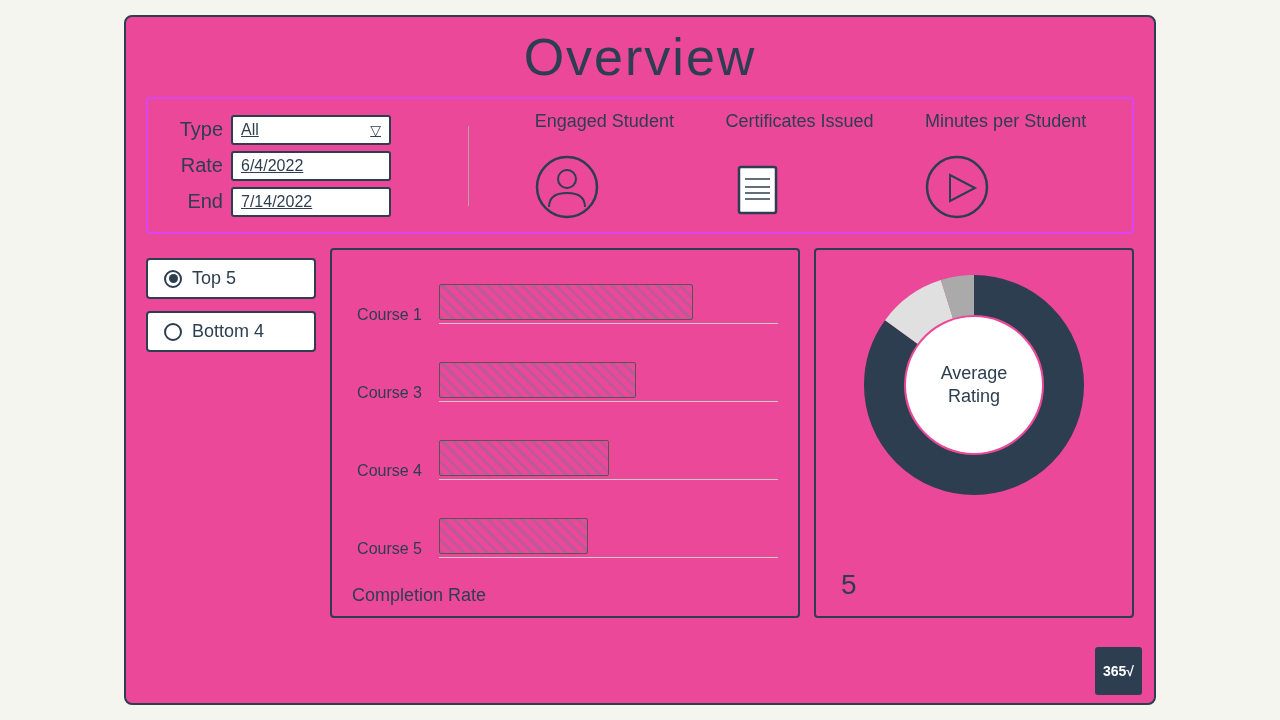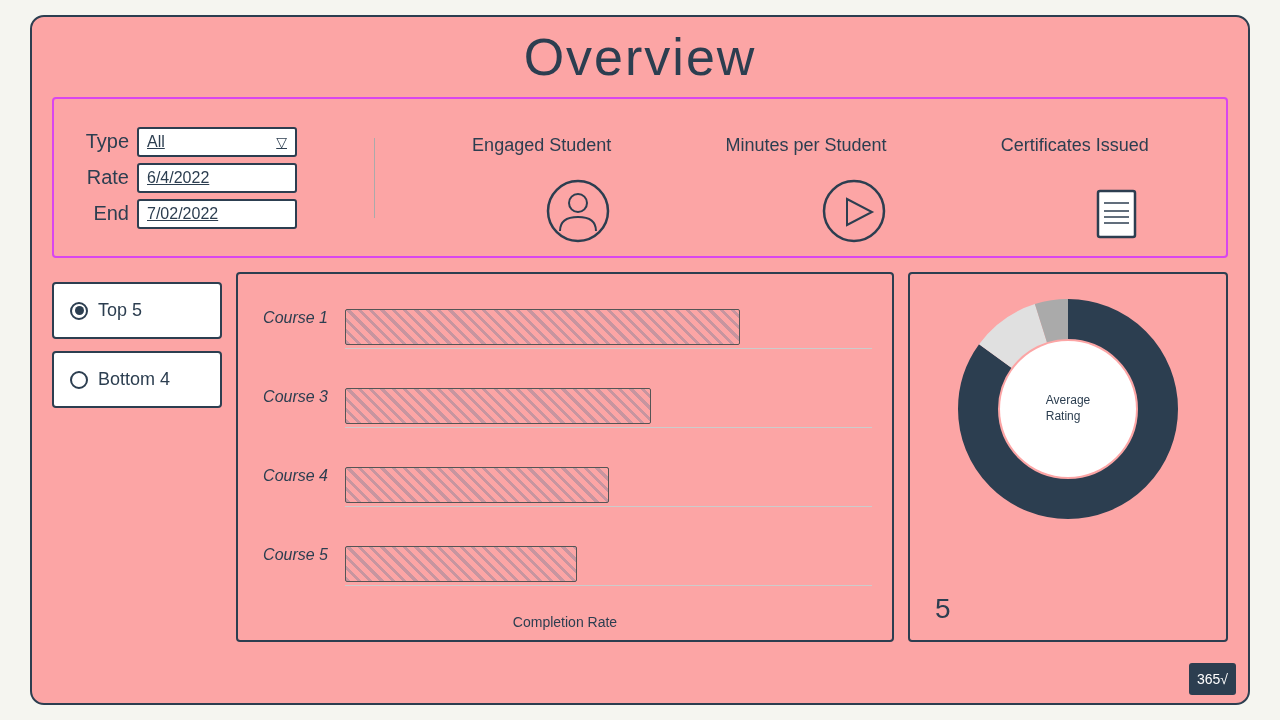--- a/index.html
+++ b/index.html
@@ -9,25 +9,25 @@
       font-family: 'Segoe UI', sans-serif;
       width: 1280px;
       height: 720px;
       overflow: hidden;
       display: flex;
       align-items: center;
       justify-content: center;
     }
 
     .dashboard {
-      width: 1220px;
+      width: 1032px;
       height: 690px;
-      background: #fca5a5;
+      background: #ec4899;
       border: 2.5px solid #2c3e50;
-      border-radius: 14px;
+      border-radius: 8px;
       padding: 10px 20px 15px 20px;
       position: relative;
       font-family: 'Segoe UI', Tahoma, Geneva, Verdana, sans-serif;
     }
 
     
     .title {
       text-align: center;
       font-size: 52px;
       font-weight: 300;
@@ -99,23 +99,22 @@
       display: flex;
       gap: 0;
       flex: 1;
       align-items: center;
       justify-content: space-around;
     }
 
     .metric-item {
       display: flex;
       flex-direction: column;
-      align-items: flex-end;
+      align-items: flex-start;
       gap: 23px;
-      margin-top: 24px;
     }
 
     .metric-label {
       font-size: 18px;
       color: #2c3e50;
       text-align: center;
     }
 
     .metric-icon {
       width: 65px;
@@ -135,21 +134,21 @@
       flex-direction: column;
       gap: 12px;
       min-width: 170px;
       justify-content: flex-start;
       padding-top: 10px;
     }
 
     .radio-btn {
       border: 2px solid #2c3e50;
       border-radius: 4px;
-      padding: 16px 16px;
+      padding: 8px 16px;
       display: flex;
       align-items: center;
       gap: 10px;
       cursor: pointer;
       font-size: 18px;
       color: #2c3e50;
       background: white;
     }
 
     .radio-circle {
@@ -175,39 +174,37 @@
       border: 2.5px solid #2c3e50;
       border-radius: 4px;
       flex: 1;
       padding: 15px 20px 10px 20px;
       display: flex;
       flex-direction: column;
       gap: 0;
     }
 
     .chart-title {
-      text-align: center;
-      font-size: 14px;
+      font-size: 18px;
       color: #2c3e50;
       margin-top: auto;
       padding-top: 8px;
     }
 
     .bars-area {
       flex: 1;
       display: flex;
       flex-direction: column;
       justify-content: space-around;
     }
 
     .bar-row {
       display: flex;
-      align-items: flex-start;
+      align-items: flex-end;
       gap: 17px;
-      font-style: italic;
     }
 
     .bar-label {
       font-size: 16px;
       color: #2c3e50;
       width: 70px;
       text-align: right;
     }
 
     .bar-track {
@@ -247,22 +244,22 @@
       position: relative;
       width: 240px;
       height: 240px;
     }
 
     .donut-label {
       position: absolute;
       top: 50%;
       left: 50%;
       transform: translate(-50%, -50%);
-      text-align: left;
-      font-size: 12px;
+      text-align: center;
+      font-size: 18px;
       color: #2c3e50;
       font-weight: 600;
       line-height: 1.3;
     }
 
     .donut-number {
       font-size: 28px;
       color: #2c3e50;
       font-weight: bold;
       align-self: flex-start;
@@ -270,22 +267,22 @@
     }
 
     
     .logo {
       position: absolute;
       bottom: 8px;
       right: 12px;
       background: #2c3e50;
       color: white;
       font-size: 14px;
-      font-weight: normal;
-      padding: 8px 8px;
+      font-weight: bold;
+      padding: 16px 8px;
       border-radius: 3px;
     }
 
     .sketch-text {
       font-family: 'Segoe UI', sans-serif;
       font-weight: 400;
     }
   </style>
 </head>
 <body>
@@ -305,56 +302,56 @@
       </div>
       <div class="filter-row">
         <span class="filter-label sketch-text">Rate</span>
         <div class="filter-input">
           <span>6/4/2022</span>
         </div>
       </div>
       <div class="filter-row">
         <span class="filter-label sketch-text">End</span>
         <div class="filter-input">
-          <span>7/02/2022</span>
+          <span>7/14/2022</span>
         </div>
       </div>
     </div>
 
     <div class="divider-v"></div>
 
     <div class="metrics">
 
       <div class="metric-item">
         <span class="metric-label sketch-text">Engaged Student</span>
         <svg class="metric-icon" viewBox="0 0 65 65" fill="none" xmlns="http://www.w3.org/2000/svg">
           <circle cx="32" cy="32" r="30" stroke="#2c3e50" stroke-width="2.5"></circle>
           <circle cx="32" cy="24" r="9" stroke="#2c3e50" stroke-width="2" fill="none"></circle>
           <path d="M14 52 Q14 38 32 38 Q50 38 50 52" stroke="#2c3e50" stroke-width="2" fill="none"></path>
-        </svg>
-      </div>
-
-      <div class="metric-item">
-        <span class="metric-label sketch-text">Minutes per Student</span>
-        <svg class="metric-icon" viewBox="0 0 65 65" fill="none" xmlns="http://www.w3.org/2000/svg">
-          <circle cx="32" cy="32" r="30" stroke="#2c3e50" stroke-width="2.5"></circle>
-          <polygon points="25,20 25,46 50,33" stroke="#2c3e50" stroke-width="2" fill="none"></polygon>
         </svg>
       </div>
 
       <div class="metric-item">
         <span class="metric-label sketch-text">Certificates Issued</span>
         <svg class="metric-icon" viewBox="0 0 65 65" fill="none" xmlns="http://www.w3.org/2000/svg">
           <rect x="14" y="12" width="37" height="46" rx="2" stroke="#2c3e50" stroke-width="2.5" fill="white"></rect>
           <line x1="20" y1="24" x2="45" y2="24" stroke="#2c3e50" stroke-width="1.5"></line>
           <line x1="20" y1="32" x2="45" y2="32" stroke="#2c3e50" stroke-width="1.5"></line>
           <line x1="20" y1="38" x2="45" y2="38" stroke="#2c3e50" stroke-width="1.5"></line>
           <line x1="20" y1="44" x2="45" y2="44" stroke="#2c3e50" stroke-width="1.5"></line>
         </svg>
       </div>
+
+      <div class="metric-item">
+        <span class="metric-label sketch-text">Minutes per Student</span>
+        <svg class="metric-icon" viewBox="0 0 65 65" fill="none" xmlns="http://www.w3.org/2000/svg">
+          <circle cx="32" cy="32" r="30" stroke="#2c3e50" stroke-width="2.5"></circle>
+          <polygon points="25,20 25,46 50,33" stroke="#2c3e50" stroke-width="2" fill="none"></polygon>
+        </svg>
+      </div>
     </div>
   </div>
 
   <div class="bottom-section">
 
     <div class="left-panel">
       <div class="radio-btn">
         <div class="radio-circle filled"></div>
         <span class="sketch-text">Top 5</span>
       </div>

